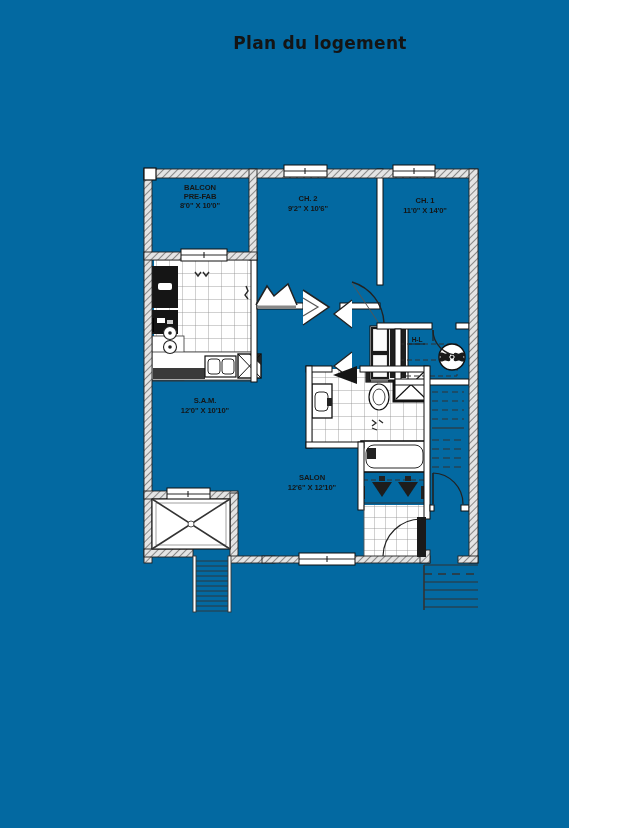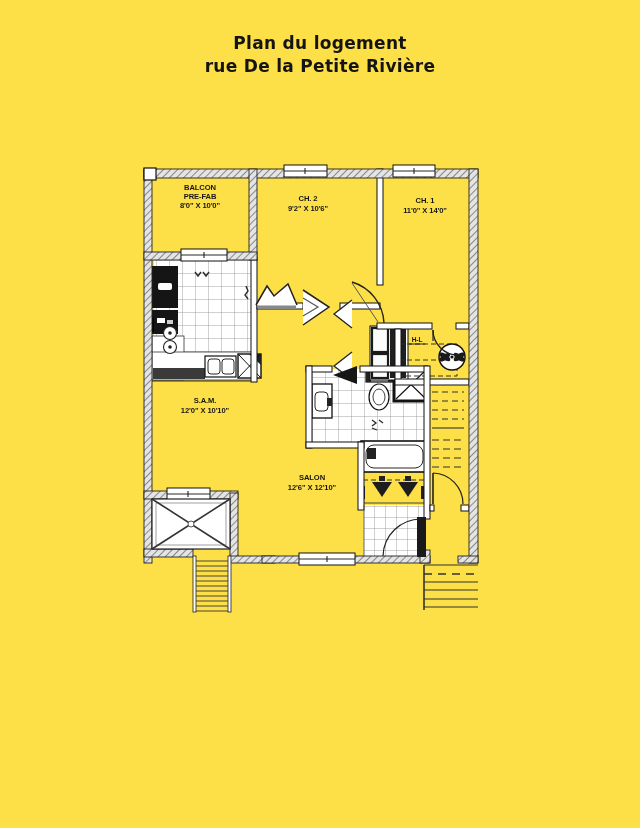--- a/index.html
+++ b/index.html
@@ -1,34 +1,33 @@
 <!DOCTYPE html>
 <html><head>
 <meta charset="utf-8">
 <style>
   html,body{margin:0;padding:0;background:#ffffff;}
-  .page{position:relative;width:640px;height:828px;background:#fde047;overflow:hidden;
+  .page{position:relative;width:569px;height:828px;background:#0369a1;overflow:hidden;
         font-family:"Liberation Sans",sans-serif;}
   .plan-title{position:absolute;top:32px;left:0;width:640px;text-align:center;
               font-family:"DejaVu Sans",sans-serif;font-weight:700;font-size:17px;
               line-height:23px;color:#141414;letter-spacing:.3px;}
   svg{position:absolute;top:0;left:0;}
   text{font-family:"Liberation Sans",sans-serif;font-weight:700;fill:#151515;
        text-anchor:middle;letter-spacing:-.1px;}
   .room-name,.room-dims{font-size:7.6px;}
   .small-label{font-size:6.6px;}
 </style>
 </head>
 <body>
 
 <div class="page">
 
   <div class="plan-title">
     <div>Plan du logement</div>
-    <div>rue De la Petite Rivière</div>
   </div>
 
   <svg width="640" height="828" viewBox="0 0 640 828">
     <defs>
       <pattern id="hatch" width="5" height="5" patternUnits="userSpaceOnUse" patternTransform="rotate(45)">
         <rect width="5" height="5" fill="#e4e4e4"></rect>
         <line x1="0" y1="0" x2="0" y2="5" stroke="#565656" stroke-width="1.3"></line>
       </pattern>
       <pattern id="tile13" width="13" height="13" patternUnits="userSpaceOnUse">
         <rect width="13" height="13" fill="#ffffff"></rect>

